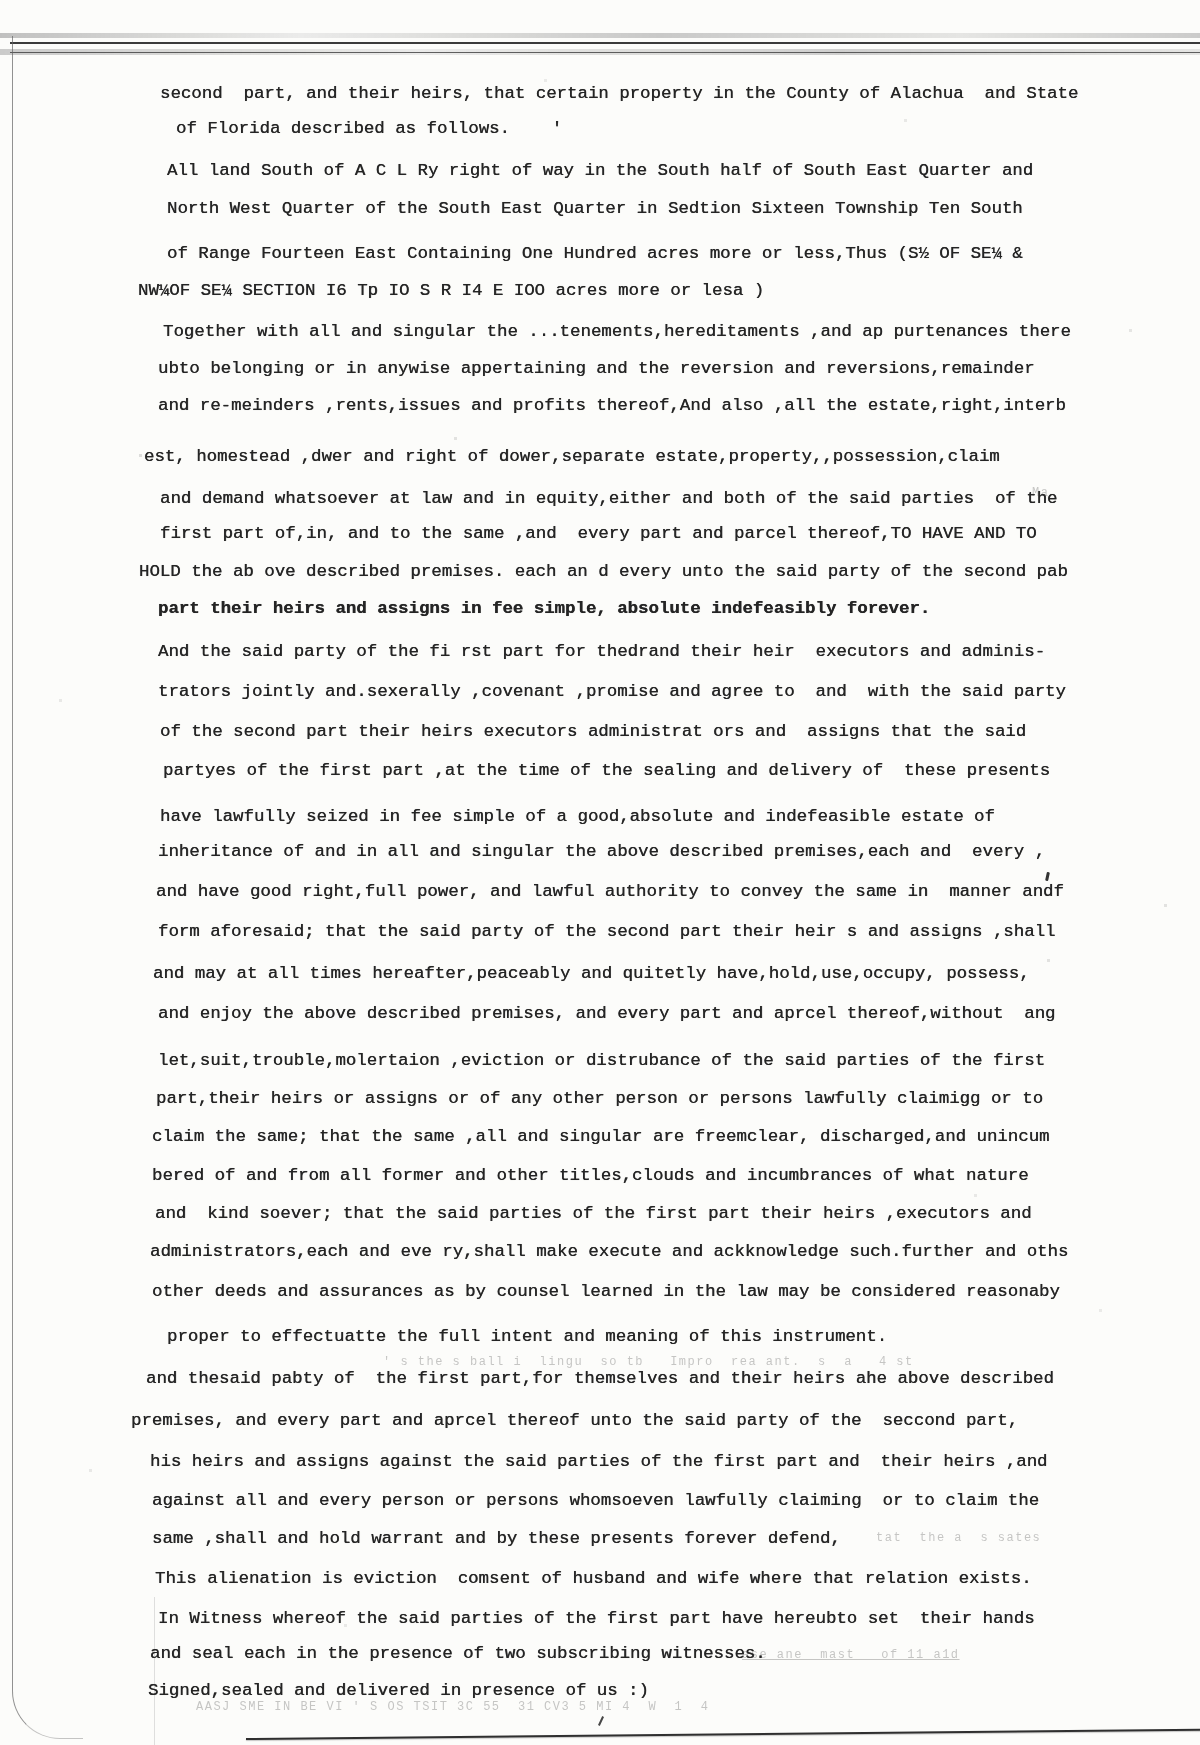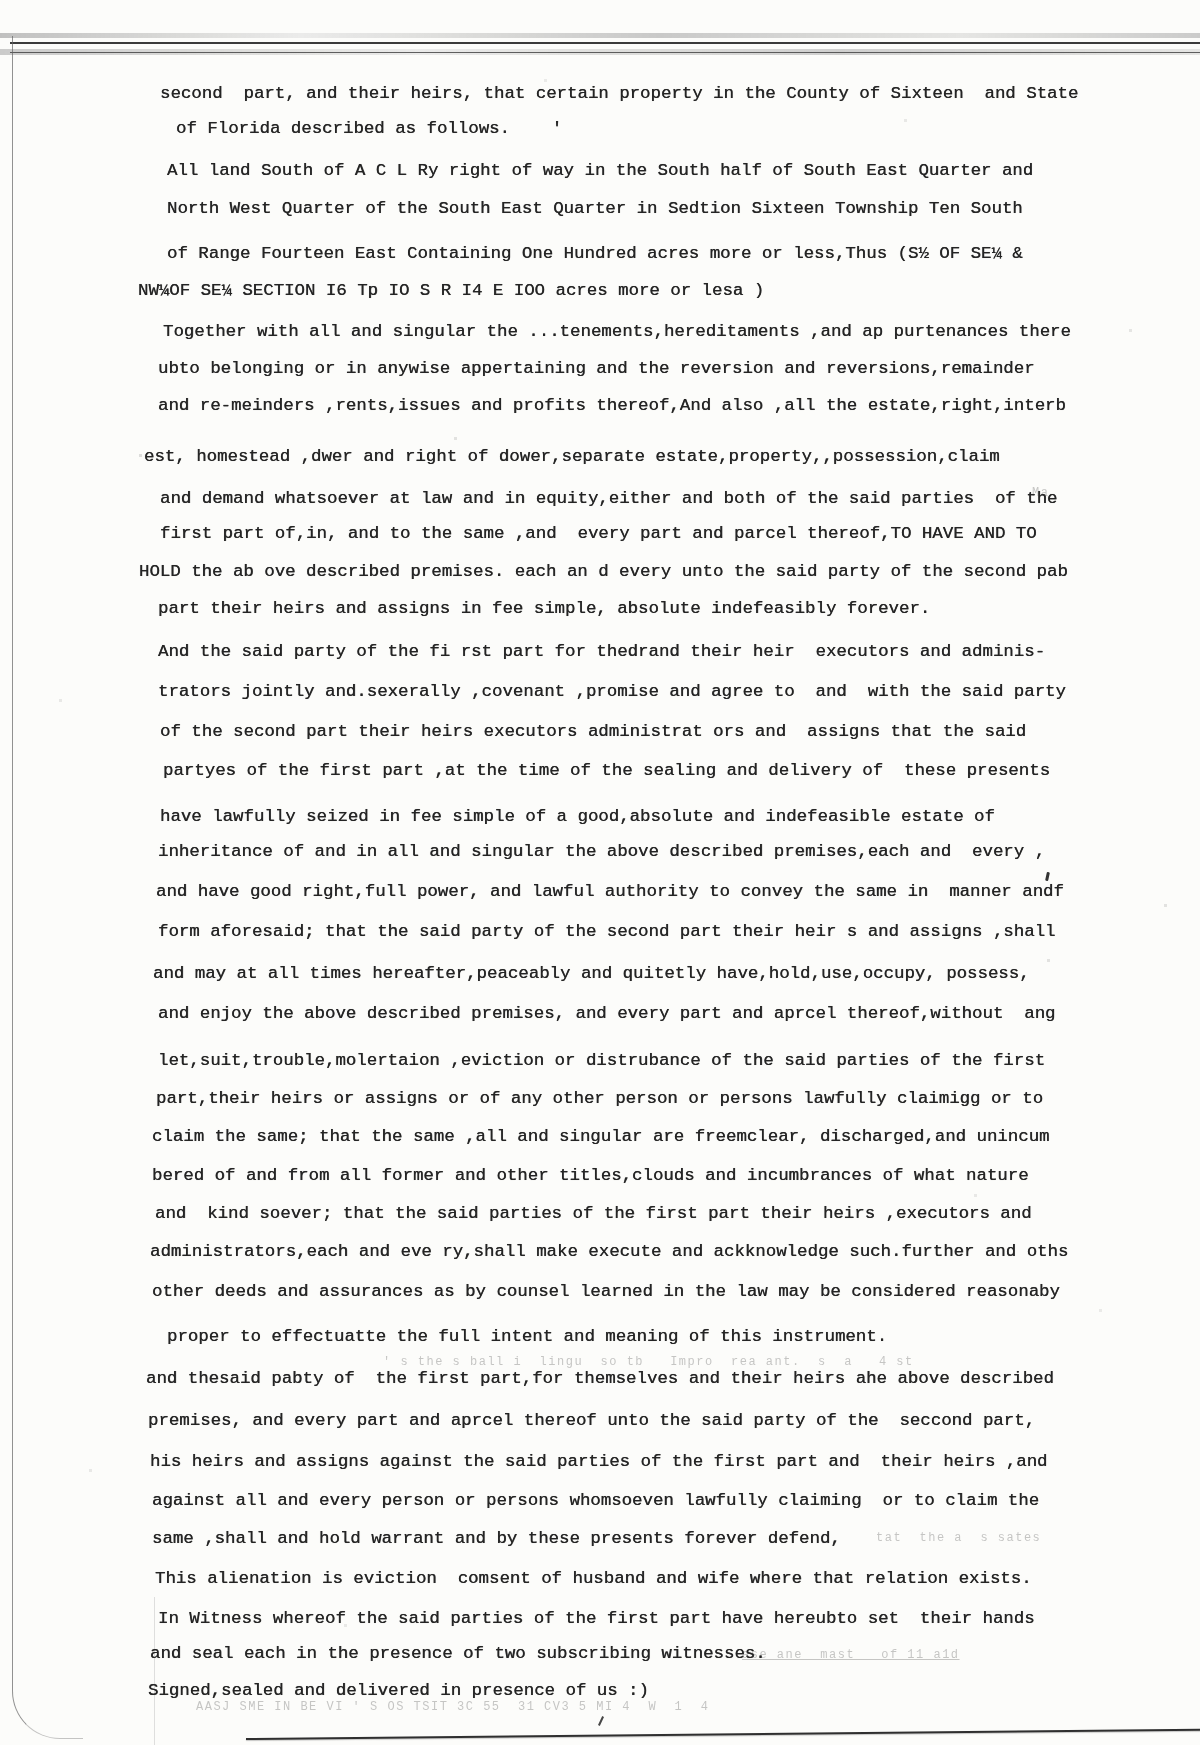--- a/index.html
+++ b/index.html
@@ -72,54 +72,54 @@
 <div class="page">
   <div class="rule rule-smudge1"></div>
   <div class="rule rule-dark1"></div>
   <div class="rule rule-smudge2"></div>
   <div class="rule rule-dark2"></div>
 
   <div class="left-border"></div>
   <div class="fold-line"></div>
 
   <div id="doc-lines">
-      <div class="line" style="left: 160px; top: 85px;">second  part, and their heirs, that certain property in the County of Sixteen  and State</div>
+      <div class="line" style="left: 160px; top: 85px;">second  part, and their heirs, that certain property in the County of Alachua  and State</div>
       <div class="line" style="left: 176px; top: 120px;">of Florida described as follows.    '</div>
       <div class="line" style="left: 167px; top: 162px;">All land South of A C L Ry right of way in the South half of South East Quarter and</div>
       <div class="line" style="left: 167px; top: 200px;">North West Quarter of the South East Quarter in Sedtion Sixteen Township Ten South</div>
       <div class="line" style="left: 167px; top: 245px;">of Range Fourteen East Containing One Hundred acres more or less,Thus (S½ OF SE¼ &amp;</div>
       <div class="line" style="left: 138px; top: 282px;">NW¼OF SE¼ SECTION I6 Tp IO S R I4 E IOO acres more or lesa )</div>
       <div class="line" style="left: 163px; top: 323px;">Together with all and singular the ...tenements,hereditaments ,and ap purtenances there</div>
       <div class="line" style="left: 158px; top: 360px;">ubto belonging or in anywise appertaining and the reversion and reversions,remainder</div>
       <div class="line" style="left: 158px; top: 397px;">and re-meinders ,rents,issues and profits thereof,And also ,all the estate,right,interb</div>
       <div class="line" style="left: 144px; top: 448px;">est, homestead ,dwer and right of dower,separate estate,property,,possession,claim</div>
       <div class="line" style="left: 160px; top: 490px;">and demand whatsoever at law and in equity,either and both of the said parties  of the</div>
       <div class="line" style="left: 160px; top: 525px;">first part of,in, and to the same ,and  every part and parcel thereof,TO HAVE AND TO</div>
       <div class="line" style="left: 139px; top: 563px;">HOLD the ab ove described premises. each an d every unto the said party of the second pab</div>
-      <div class="line" style="left: 158px; top: 600px;">part their heirs and assigns in fee simple, absolute indefeasibly forever.</div>
+      <div class="line" style="left: 158px; top: 600px; font-weight: bold;">part their heirs and assigns in fee simple, absolute indefeasibly forever.</div>
       <div class="line" style="left: 158px; top: 643px;">And the said party of the fi rst part for thedrand their heir  executors and adminis-</div>
       <div class="line" style="left: 158px; top: 683px;">trators jointly and.sexerally ,covenant ,promise and agree to  and  with the said party</div>
       <div class="line" style="left: 160px; top: 723px;">of the second part their heirs executors administrat ors and  assigns that the said</div>
       <div class="line" style="left: 163px; top: 762px;">partyes of the first part ,at the time of the sealing and delivery of  these presents</div>
       <div class="line" style="left: 160px; top: 808px;">have lawfully seized in fee simple of a good,absolute and indefeasible estate of</div>
       <div class="line" style="left: 158px; top: 843px;">inheritance of and in all and singular the above described premises,each and  every ,</div>
       <div class="line" style="left: 156px; top: 883px;">and have good right,full power, and lawful authority to convey the same in  manner andf</div>
       <div class="line" style="left: 158px; top: 923px;">form aforesaid; that the said party of the second part their heir s and assigns ,shall</div>
       <div class="line" style="left: 153px; top: 965px;">and may at all times hereafter,peaceably and quitetly have,hold,use,occupy, possess,</div>
       <div class="line" style="left: 158px; top: 1005px;">and enjoy the above described premises, and every part and aprcel thereof,without  ang</div>
       <div class="line" style="left: 158px; top: 1052px;">let,suit,trouble,molertaion ,eviction or distrubance of the said parties of the first</div>
       <div class="line" style="left: 156px; top: 1090px;">part,their heirs or assigns or of any other person or persons lawfully claimigg or to</div>
       <div class="line" style="left: 152px; top: 1128px;">claim the same; that the same ,all and singular are freemclear, discharged,and unincum</div>
       <div class="line" style="left: 152px; top: 1167px;">bered of and from all former and other titles,clouds and incumbrances of what nature</div>
       <div class="line" style="left: 155px; top: 1205px;">and  kind soever; that the said parties of the first part their heirs ,executors and</div>
       <div class="line" style="left: 150px; top: 1243px;">administrators,each and eve ry,shall make execute and ackknowledge such.further and oths</div>
       <div class="line" style="left: 152px; top: 1283px;">other deeds and assurances as by counsel learned in the law may be considered reasonaby</div>
       <div class="line" style="left: 167px; top: 1328px;">proper to effectuatte the full intent and meaning of this instrument.</div>
       <div class="line" style="left: 146px; top: 1370px;">and thesaid pabty of  the first part,for themselves and their heirs ahe above described</div>
-      <div class="line" style="left: 148px; top: 1412px;">premises, and every part and aprcel thereof unto the said party of the  seccond part,</div>
+      <div class="line" style="left: 131px; top: 1412px;">premises, and every part and aprcel thereof unto the said party of the  seccond part,</div>
       <div class="line" style="left: 150px; top: 1453px;">his heirs and assigns against the said parties of the first part and  their heirs ,and</div>
       <div class="line" style="left: 152px; top: 1492px;">against all and every person or persons whomsoeven lawfully claiming  or to claim the</div>
       <div class="line" style="left: 152px; top: 1530px;">same ,shall and hold warrant and by these presents forever defend,</div>
       <div class="line" style="left: 155px; top: 1570px;">This alienation is eviction  comsent of husband and wife where that relation exists.</div>
       <div class="line" style="left: 158px; top: 1610px;">In Witness whereof the said parties of the first part have hereubto set  their hands</div>
       <div class="line" style="left: 150px; top: 1645px;">and seal each in the presence of two subscribing witnesses.</div>
       <div class="line" style="left: 148px; top: 1682px;">Signed,sealed and delivered in presence of us :)</div>
     </div>
   <div id="ghost-lines">
       <div class="ghost" style="left: 383px; top: 1356px;">' s the s ball i  lingu  so tb   Impro  rea ant.  s  a   4 st</div>

